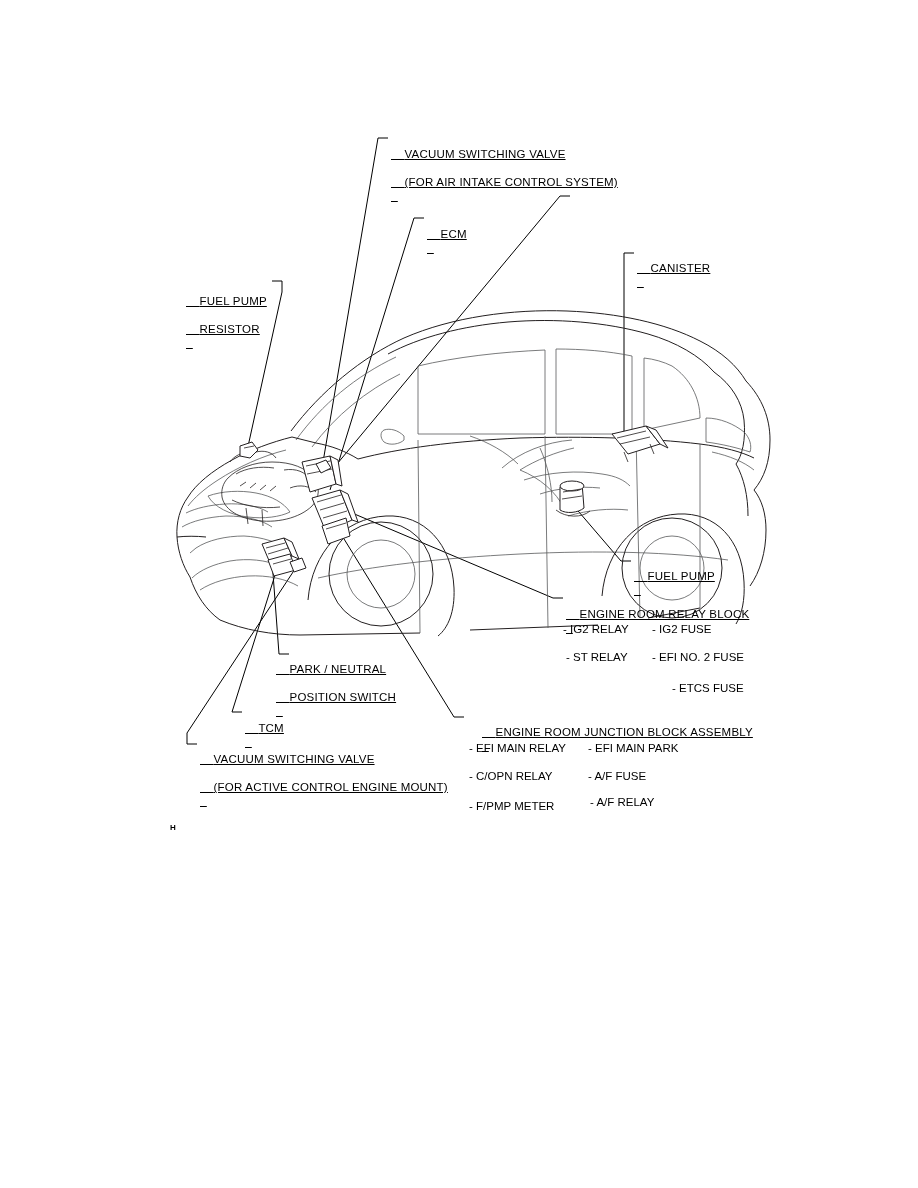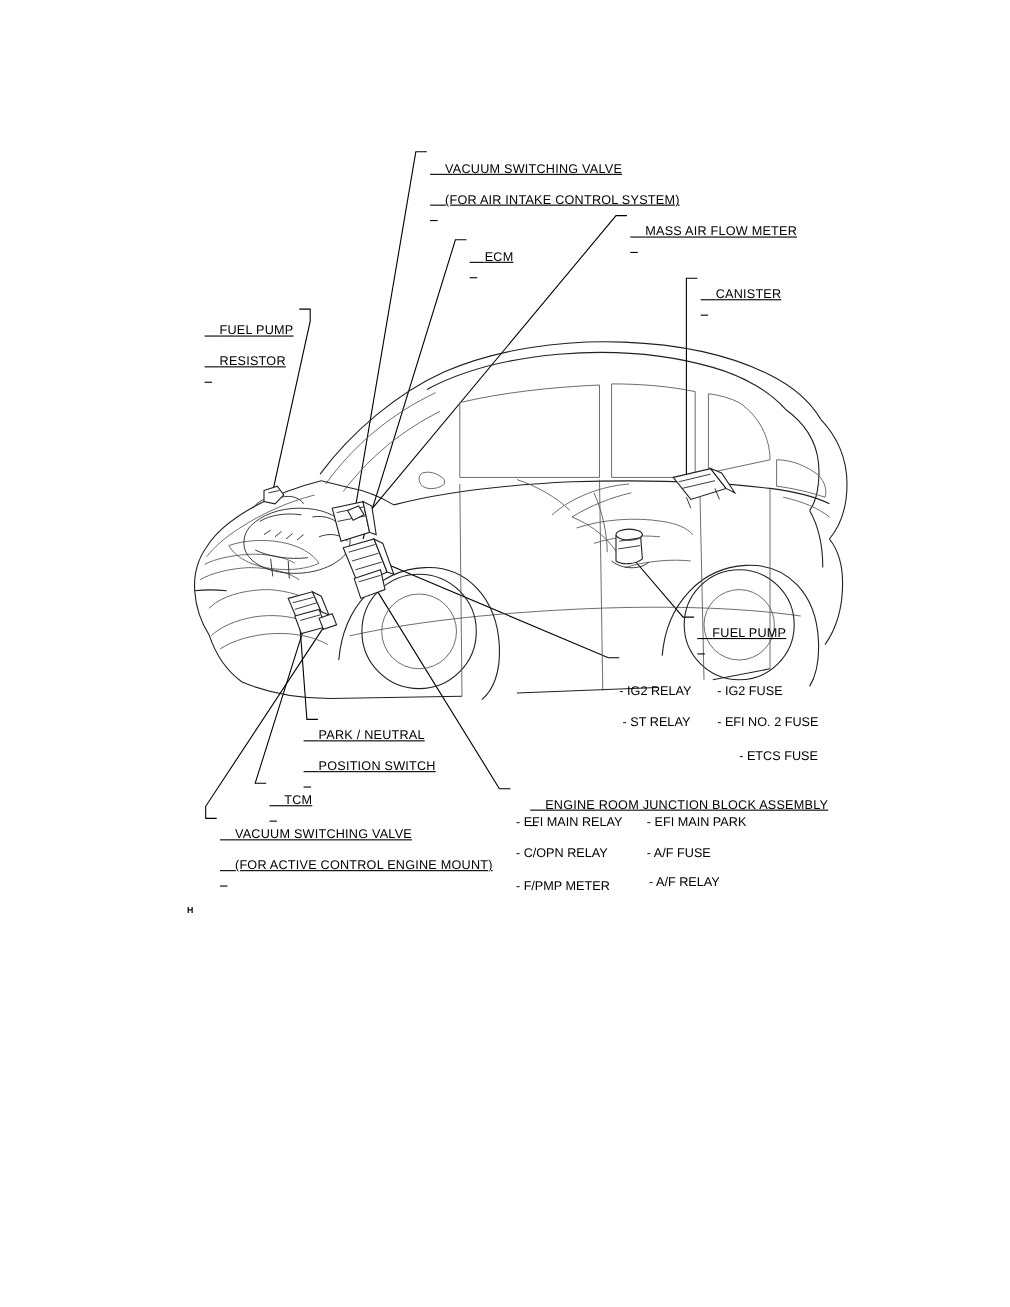--- a/index.html
+++ b/index.html
@@ -209,41 +209,41 @@
       <path class="partline" d="M563 492 L581 489 M562 499 L582 496"></path>
       <path class="partline" d="M556 510 C566 518 582 518 590 511"></path>
     </g>
   </svg>
 
   <div class="label" style="left:391px; top:133px;">
     <span>VACUUM SWITCHING VALVE</span><br>
     <span>(FOR AIR INTAKE CONTROL SYSTEM)</span>
   </div>
 
-  <div class="label" style="left:573px; top:190px;">
-    <span>MASS AIR FLOW METER</span>
-  </div>
 
   <div class="label" style="left:427px; top:213px;">
     <span>ECM</span>
   </div>
 
   <div class="label" style="left:637px; top:247px;">
     <span>CANISTER</span>
   </div>
 
   <div class="label" style="left:186px; top:280px;">
     <span>FUEL PUMP</span><br>
     <span>RESISTOR</span>
   </div>
 
   <div class="label" style="left:634px; top:555px;">
     <span>FUEL PUMP</span>
   </div>
 
+  <div class="label" style="left:566px; top:593px;">
+    <span>ENGINE ROOM RELAY BLOCK</span>
+  </div>
 
   <div class="label" style="left:276px; top:648px;">
     <span>PARK / NEUTRAL</span><br>
     <span>POSITION SWITCH</span>
   </div>
 
   <div class="label" style="left:245px; top:707px;">
     <span>TCM</span>
   </div>
 

